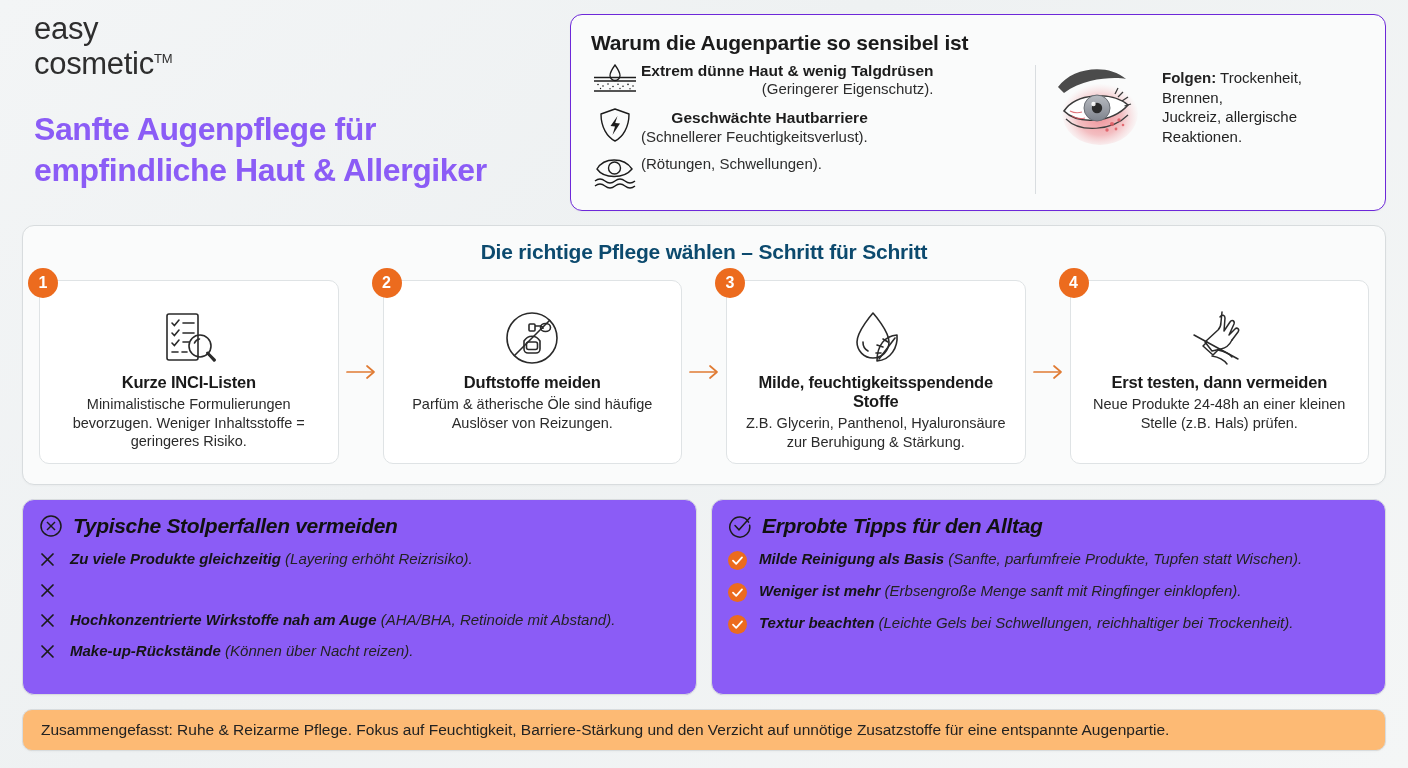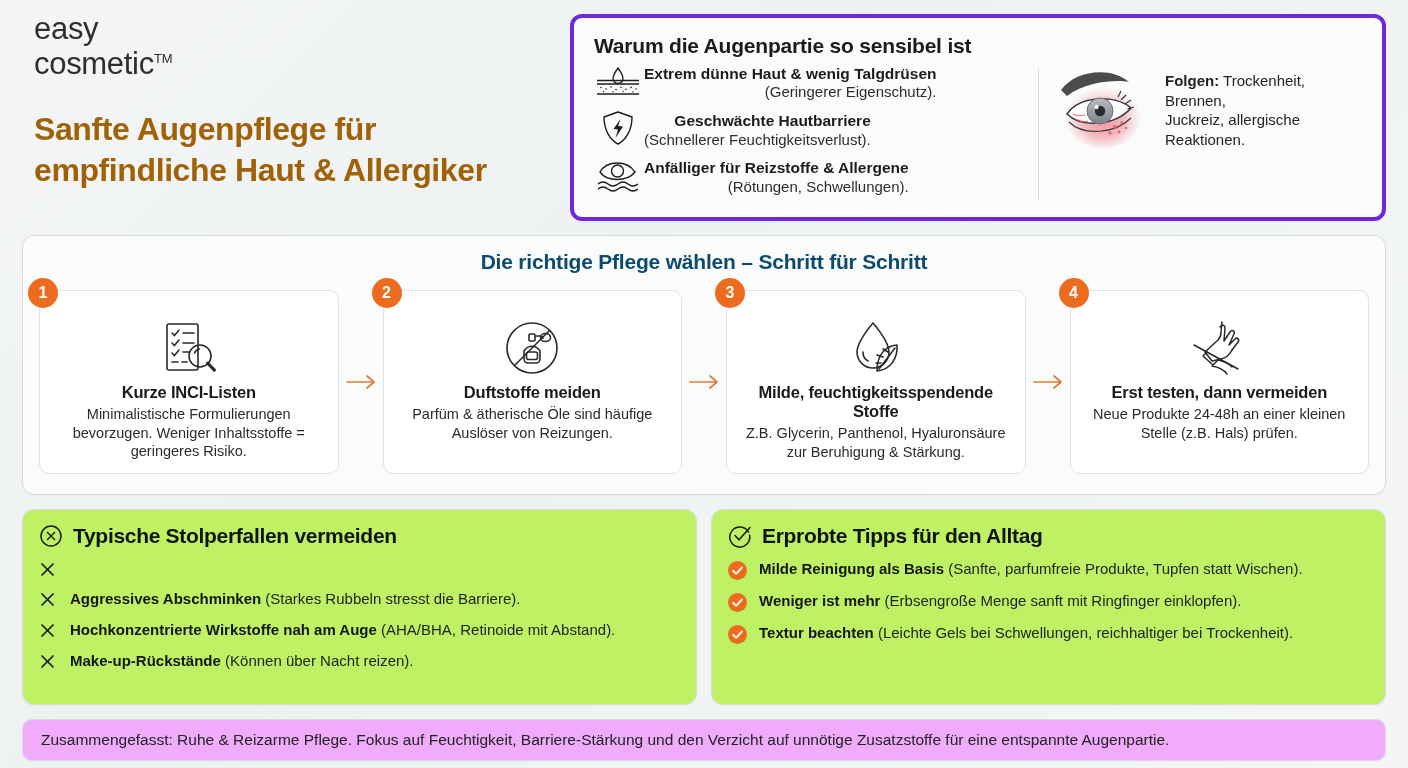--- a/index.html
+++ b/index.html
@@ -10,27 +10,27 @@
     color:#232323;
   }
   .page{position:relative;width:1408px;height:544px;box-sizing:border-box;}
 
   
   .header{display:flex;align-items:flex-start;padding:14px 22px 0 22px;box-sizing:border-box;}
   .brandcol{width:548px;flex:0 0 548px;padding-left:12px;box-sizing:border-box;}
   .logo{font-size:31px;line-height:30px;color:#2e2e2e;font-weight:400;letter-spacing:-0.3px;}
   .logo .tm{font-size:13px;vertical-align:super;letter-spacing:0;}
   .headline{
-    margin-top:30px;font-size:32px;line-height:1.26;font-weight:bold;color:#a16207;
+    margin-top:30px;font-size:32px;line-height:1.26;font-weight:bold;color:#8b5cf6;
     letter-spacing:-0.4px;
   }
 
   
   .why-card{
-    flex:1;margin-left:0;background:#fafbfb;border:4px solid #6d28d9;border-radius:12px;
+    flex:1;margin-left:0;background:#fafbfb;border:1px solid #6d28d9;border-radius:12px;
     padding:14px 18px 12px 18px;box-sizing:border-box;min-height:196px;
     box-shadow:0 1px 2px rgba(0,0,0,.03);
     display:flex;flex-direction:column;
   }
   .why-title{font-size:21px;font-weight:bold;color:#1b1b1b;letter-spacing:-0.2px;margin:2px 0 6px 2px;}
   .why-body{display:flex;align-items:flex-start;}
   .why-list{flex:0 0 440px;text-align:right;}
   .why-item{display:flex;align-items:flex-start;margin-bottom:9px;}
   .why-item .ic{flex:0 0 52px;height:34px;display:flex;align-items:center;justify-content:center;}
   .why-txt{font-size:15px;line-height:1.25;}
@@ -61,35 +61,36 @@
     display:flex;align-items:center;justify-content:center;line-height:1;
   }
   .step-ic{height:62px;display:flex;align-items:center;justify-content:center;margin-bottom:4px;}
   .step-h{font-size:16.5px;font-weight:bold;color:#1a1a1a;margin-bottom:3px;letter-spacing:-0.2px;}
   .step-p{font-size:14.5px;line-height:1.28;color:#2b2b2b;}
   .arrow{flex:0 0 44px;display:flex;align-items:center;justify-content:center;color:#e07b33;}
 
   
   .cols{display:flex;margin:14px 22px 0 22px;gap:14px;}
   .col{
-    flex:1 1 0;background:#bef264;border:1px solid #d8dcde;border-radius:12px;
+    flex:1 1 0;background:#8b5cf6;border:1px solid #d8dcde;border-radius:12px;
     padding:12px 16px 14px 16px;box-sizing:border-box;min-height:196px;
     box-shadow:0 1px 2px rgba(0,0,0,.03);
+    font-style:italic;
   }
   .col-head{display:flex;align-items:center;margin:2px 0 12px 0;}
   .col-head .hic{flex:0 0 34px;display:flex;align-items:center;}
   .col-title{font-size:21px;font-weight:bold;color:#111;letter-spacing:-0.3px;}
   .li{display:flex;align-items:flex-start;margin-bottom:12px;}
   .li .bic{flex:0 0 31px;display:flex;align-items:center;justify-content:flex-start;padding-top:1px;}
   .li-txt{font-size:15px;line-height:1.25;color:#232323;}
   .li-txt b{font-weight:bold;color:#151515;}
 
   
   .footer{
-    margin:14px 22px 0 22px;background:#f0abfc;border:1px solid #d8dcde;border-radius:10px;
+    margin:14px 22px 0 22px;background:#fdba74;border:1px solid #d8dcde;border-radius:10px;
     padding:11px 18px;box-sizing:border-box;font-size:15.5px;color:#222;
     box-shadow:0 1px 2px rgba(0,0,0,.03);
   }
   svg{display:block;}
 </style>
 </head>
 <body>
 
 <div class="page">
 
@@ -161,21 +162,20 @@
               <svg width="46" height="34" viewBox="0 0 46 34">
                 <g fill="none" stroke="#1c1c1c" stroke-width="1.4">
                   <path d="M5 14 C12 2 32 2 40 14 C32 24 12 24 5 14 Z"></path>
                   <circle cx="22.5" cy="13" r="6"></circle>
                   <path d="M3 26 q5 -4 10 0 q5 4 10 0 q5 -4 10 0 q5 4 10 0"></path>
                   <path d="M3 31 q5 -4 10 0 q5 4 10 0 q5 -4 10 0 q5 4 10 0"></path>
                 </g>
               </svg>
             </div>
             <div class="why-txt">
-              <b>Anfälliger für Reizstoffe &amp; Allergene</b>
               <span>(Rötungen, Schwellungen).</span>
             </div>
           </div>
         </div>
 
         <div class="why-sep"></div>
 
         <div class="folgen">
           <div class="eye-wrap">
             <svg width="104" height="92" viewBox="0 0 104 92">
@@ -358,31 +358,31 @@
 
       <div class="li">
         <div class="bic">
             <svg width="17" height="17" viewBox="0 0 17 17">
               <g stroke="#1b1b1b" stroke-width="1.7" stroke-linecap="round">
                 <line x1="3" y1="3" x2="14" y2="14"></line>
                 <line x1="14" y1="3" x2="3" y2="14"></line>
               </g>
             </svg>
           </div>
+        <div class="li-txt"><b>Zu viele Produkte gleichzeitig</b><span> (Layering erhöht Reizrisiko).</span></div>
       </div>
       <div class="li">
         <div class="bic">
             <svg width="17" height="17" viewBox="0 0 17 17">
               <g stroke="#1b1b1b" stroke-width="1.7" stroke-linecap="round">
                 <line x1="3" y1="3" x2="14" y2="14"></line>
                 <line x1="14" y1="3" x2="3" y2="14"></line>
               </g>
             </svg>
           </div>
-        <div class="li-txt"><b>Aggressives Abschminken</b><span> (Starkes Rubbeln stresst die Barriere).</span></div>
       </div>
       <div class="li">
         <div class="bic">
             <svg width="17" height="17" viewBox="0 0 17 17">
               <g stroke="#1b1b1b" stroke-width="1.7" stroke-linecap="round">
                 <line x1="3" y1="3" x2="14" y2="14"></line>
                 <line x1="14" y1="3" x2="3" y2="14"></line>
               </g>
             </svg>
           </div>

